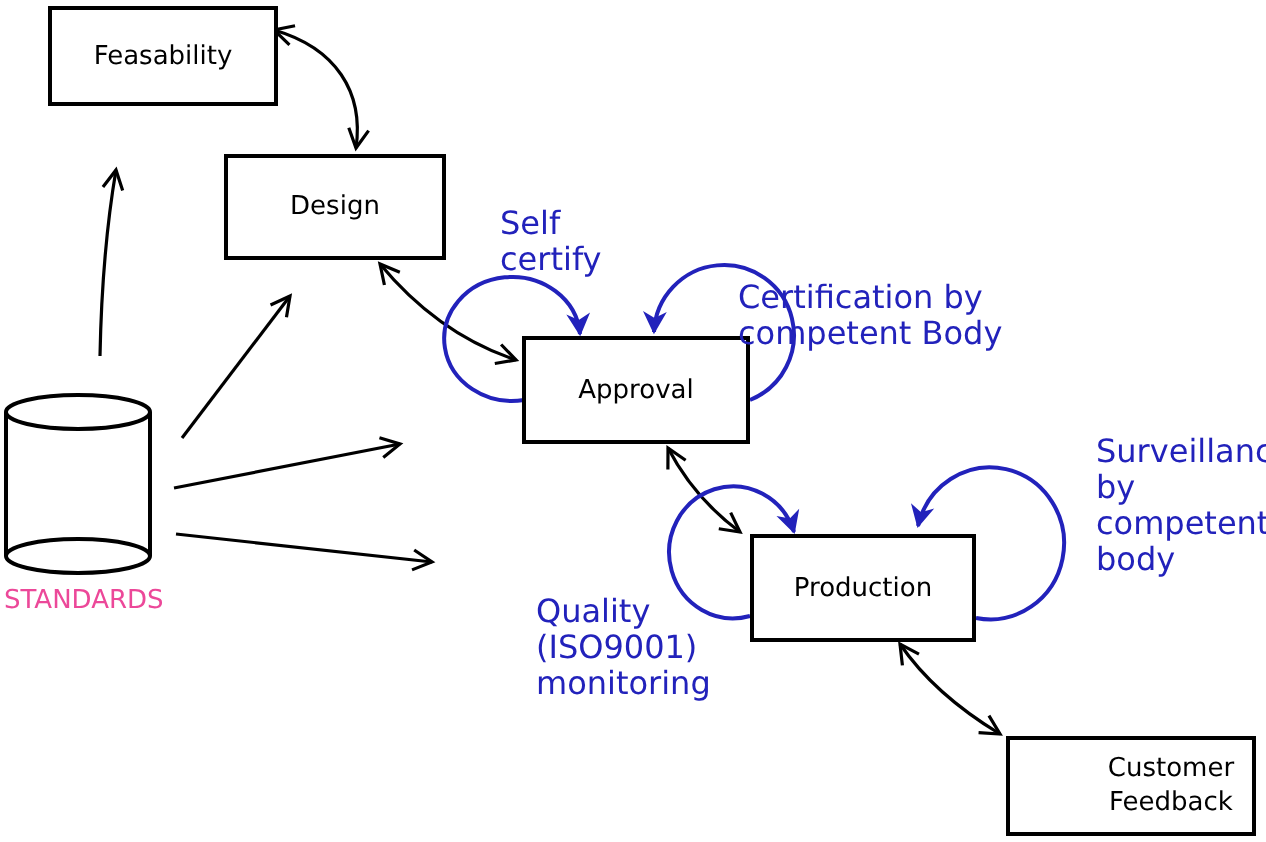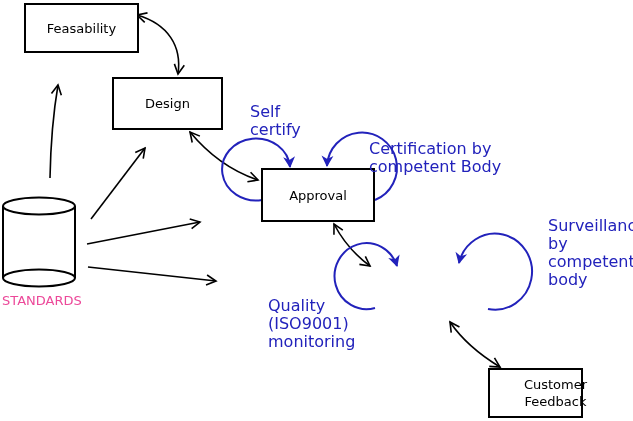--- a/index.html
+++ b/index.html
@@ -43,21 +43,21 @@
   .slabel {
     position: absolute;
     color: #ec4899;
     font-size: 13px;
     z-index: 2;
   }
   #box-feasability { left: 24px;  top: 3px;   width: 115px; height: 50px; }
   #box-design      { left: 112px; top: 77px;  width: 111px; height: 53px; }
   #box-approval    { left: 261px; top: 168px; width: 114px; height: 54px; }
   #box-production  { left: 375px; top: 267px; width: 113px; height: 54px; }
-  #box-customer    { left: 488px; top: 368px; width: 95px; height: 50px; padding-left: 40px; }
+  #box-customer    { left: 503px; top: 368px; width: 125px; height: 50px; padding-left: 40px; }
   #label-self-certify  { left: 250px; top: 103px; }
   #label-certification { left: 369px; top: 100px; margin-top: 40px; }
   #label-surveillance  { left: 524px; top: 217px; margin-left: 24px; }
   #label-quality       { left: 268px; top: 297px; }
   #label-standards     { left: 2px;   top: 293px; }
 </style>
 </head>
 <body>
 
 <div class="stage">
@@ -100,20 +100,23 @@
 
   <div class="node" id="box-feasability">
     <span>Feasability</span>
   </div>
   <div class="node" id="box-design">
     <span>Design</span>
   </div>
   <div class="node" id="box-approval">
     <span>Approval</span>
   </div>
+  <div class="node" id="box-production">
+    <span>Production</span>
+  </div>
   <div class="node" id="box-customer">
     <span>Customer
 Feedback</span>
   </div>
 
   <div class="blabel" id="label-self-certify">Self
 certify</div>
   <div class="blabel" id="label-certification">Certification by
 competent Body</div>
   <div class="blabel" id="label-surveillance">Surveillance by

